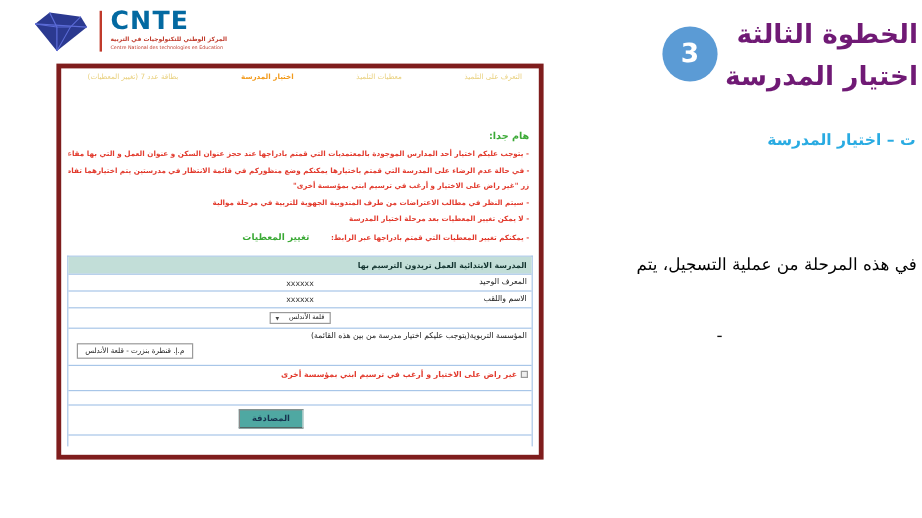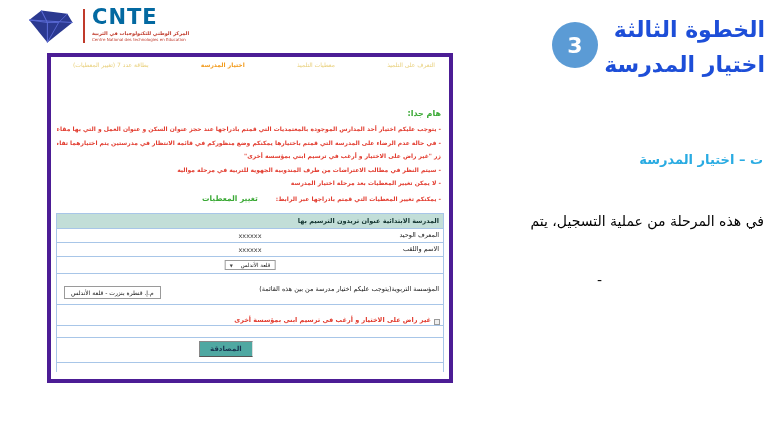--- a/index.html
+++ b/index.html
@@ -8,21 +8,21 @@
 
   
   .logo { position: absolute; left: 24px; top: 6px; display: flex; align-items: flex-start; }
   .logo-divider { width: 2px; height: 34px; background: #C03A2B; margin: 3px 7px 0 7px; }
   .logo-acronym { font-size: 21px; font-weight: bold; color: #0369a1; line-height: 22px; letter-spacing: 1px; }
   .logo-ar { color: #C03A2B; font-size: 5px; font-weight: bold; margin-top: 2px; direction: rtl; }
   .logo-fr { color: #C03A2B; font-size: 4px; margin-top: 1px; }
 
   
   .frame { position: absolute; left: 47px; top: 53px; width: 406px; height: 330px;
-           border: 4px solid #4c1d95; background: #fff; }
+           border: 4px solid #7f1d1d; background: #fff; }
   .tabs { display: flex; flex-direction: row-reverse; justify-content: space-between;
           padding: 4px 14px 0 22px; }
   .tab { font-size: 6px; color: #E3C45C; opacity: .8; white-space: nowrap; }
   .tab.active { color: #F29B1D; opacity: 1; font-weight: bold; }
 
   .notice { position: absolute; right: 8px; top: 52px; width: 384px; direction: rtl; text-align: right; }
   .notice-heading { color: #3AA935; font-weight: bold; font-size: 8px; margin-bottom: 4px; }
   .notice-line { color: #E23B2E; font-size: 6px; font-weight: bold; line-height: 13.5px; white-space: nowrap; overflow: hidden; }
   .notice-last { display: flex; direction: rtl; gap: 18px; align-items: baseline; margin-top: 2px; }
   .notice-link { color: #3AA935; font-weight: bold; font-size: 7.5px; cursor: pointer; }
@@ -34,39 +34,39 @@
   .t-row { position: relative; display: flex; direction: rtl; align-items: center;
            border-top: 1px solid #A8C6E8; min-height: 13px; }
   .t-label { flex: 1; text-align: right; font-size: 6.5px; color: #1a1a1a; padding: 2px 4px; line-height: 9px; }
   .t-value { position: absolute; left: 50%; transform: translateX(-50%); font-size: 6.5px; color: #333; }
   .select-box { position: absolute; left: 50%; transform: translateX(-50%); display: flex; direction: rtl;
                 align-items: center; gap: 8px; border: 1px solid #9a9a9a; background: #fff;
                 font-size: 5.5px; color: #222; padding: 1px 4px; cursor: pointer; }
   .select-box .caret { font-size: 4px; color: #444; }
   .select-lg { position: absolute; left: 7px; bottom: 5px; border: 1px solid #9a9a9a; background: #fff;
                font-size: 6px; color: #222; padding: 2px 6px; direction: rtl; white-space: nowrap; cursor: pointer; }
-  .row-inst { min-height: 31px; align-items: center; }
-  .row-chk { min-height: 21px; align-items: flex-end; padding-top: 3px; }
+  .row-inst { min-height: 31px; align-items: flex-start; }
+  .row-chk { min-height: 21px; align-items: flex-start; padding-top: 3px; }
   .chk { width: 6px; height: 6px; border: 1px solid #999; background: #eee; margin: 1px 3px 0 3px; cursor: pointer; flex: none; }
   .chk-label { color: #E23B2E; font-weight: bold; font-size: 6.5px; line-height: 9px; }
   .row-empty { min-height: 12px; }
   .row-btn { min-height: 25px; }
   .validate-btn { position: absolute; left: 142px; top: 3px; background: #4FA8A2;
                   border: 1px solid #888; border-right-color: #ddd; border-bottom-color: #555;
                   color: #17324F; font-weight: bold; font-size: 7px; padding: 3px 10px;
                   font-family: "DejaVu Sans", sans-serif; cursor: pointer; }
 
   
   .step-circle { position: absolute; left: 552px; top: 22px; width: 46px; height: 46px; border-radius: 50%;
                  background: #5B9BD5; color: #fff; font-size: 22px; font-weight: bold;
                  display: flex; align-items: center; justify-content: center; }
   .step-title { position: absolute; left: 598px; top: 12px; width: 167px; direction: rtl;
-                text-align: right; font-size: 22px; font-weight: bold; color: #1d4ed8; line-height: 35px; }
+                text-align: right; font-size: 22px; font-weight: bold; color: #701a75; line-height: 35px; }
   .step-subtitle { position: absolute; right: 5px; top: 110px; color: #29ABE2; font-weight: bold;
-                   font-size: 13px; direction: rtl; margin-top: 42px; }
+                   font-size: 13px; direction: rtl; }
   .step-desc { position: absolute; right: 4px; top: 206px; width: 312px; direction: rtl;
                text-align: right; color: #000000; font-size: 14px; line-height: 31px; }
   .spread { word-spacing: 13px; }
   .step-dash { position: absolute; left: 597px; top: 272px; font-size: 14px; color: #111; }
 </style>
 </head>
 <body>
 
 <div class="page">
 
@@ -104,21 +104,21 @@
       <div class="notice-line">زر "غير راض على الاختيار و أرغب في ترسيم ابني بمؤسسة أخرى"</div>
       <div class="notice-line">- سيتم النظر في مطالب الاعتراضات من طرف المندوبية الجهوية للتربية في مرحلة موالية</div>
       <div class="notice-line">- لا يمكن تغيير المعطيات بعد مرحلة اختيار المدرسة</div>
       <div class="notice-last">
         <span class="notice-line">- يمكنكم تغيير المعطيات التي قمتم بادراجها عبر الرابط:</span>
         <span class="notice-link">تغيير المعطيات</span>
       </div>
     </div>
 
     <div class="table">
-      <div class="t-header">المدرسة الابتدائية عنوان تريدون الترسيم بها</div>
+      <div class="t-header">المدرسة الابتدائية العمل تريدون الترسيم بها</div>
 
       <div class="t-row">
         <span class="t-label">المعرف الوحيد</span>
         <span class="t-value">xxxxxx</span>
       </div>
 
       <div class="t-row">
         <span class="t-label">الاسم واللقب</span>
         <span class="t-value">xxxxxx</span>
       </div>

